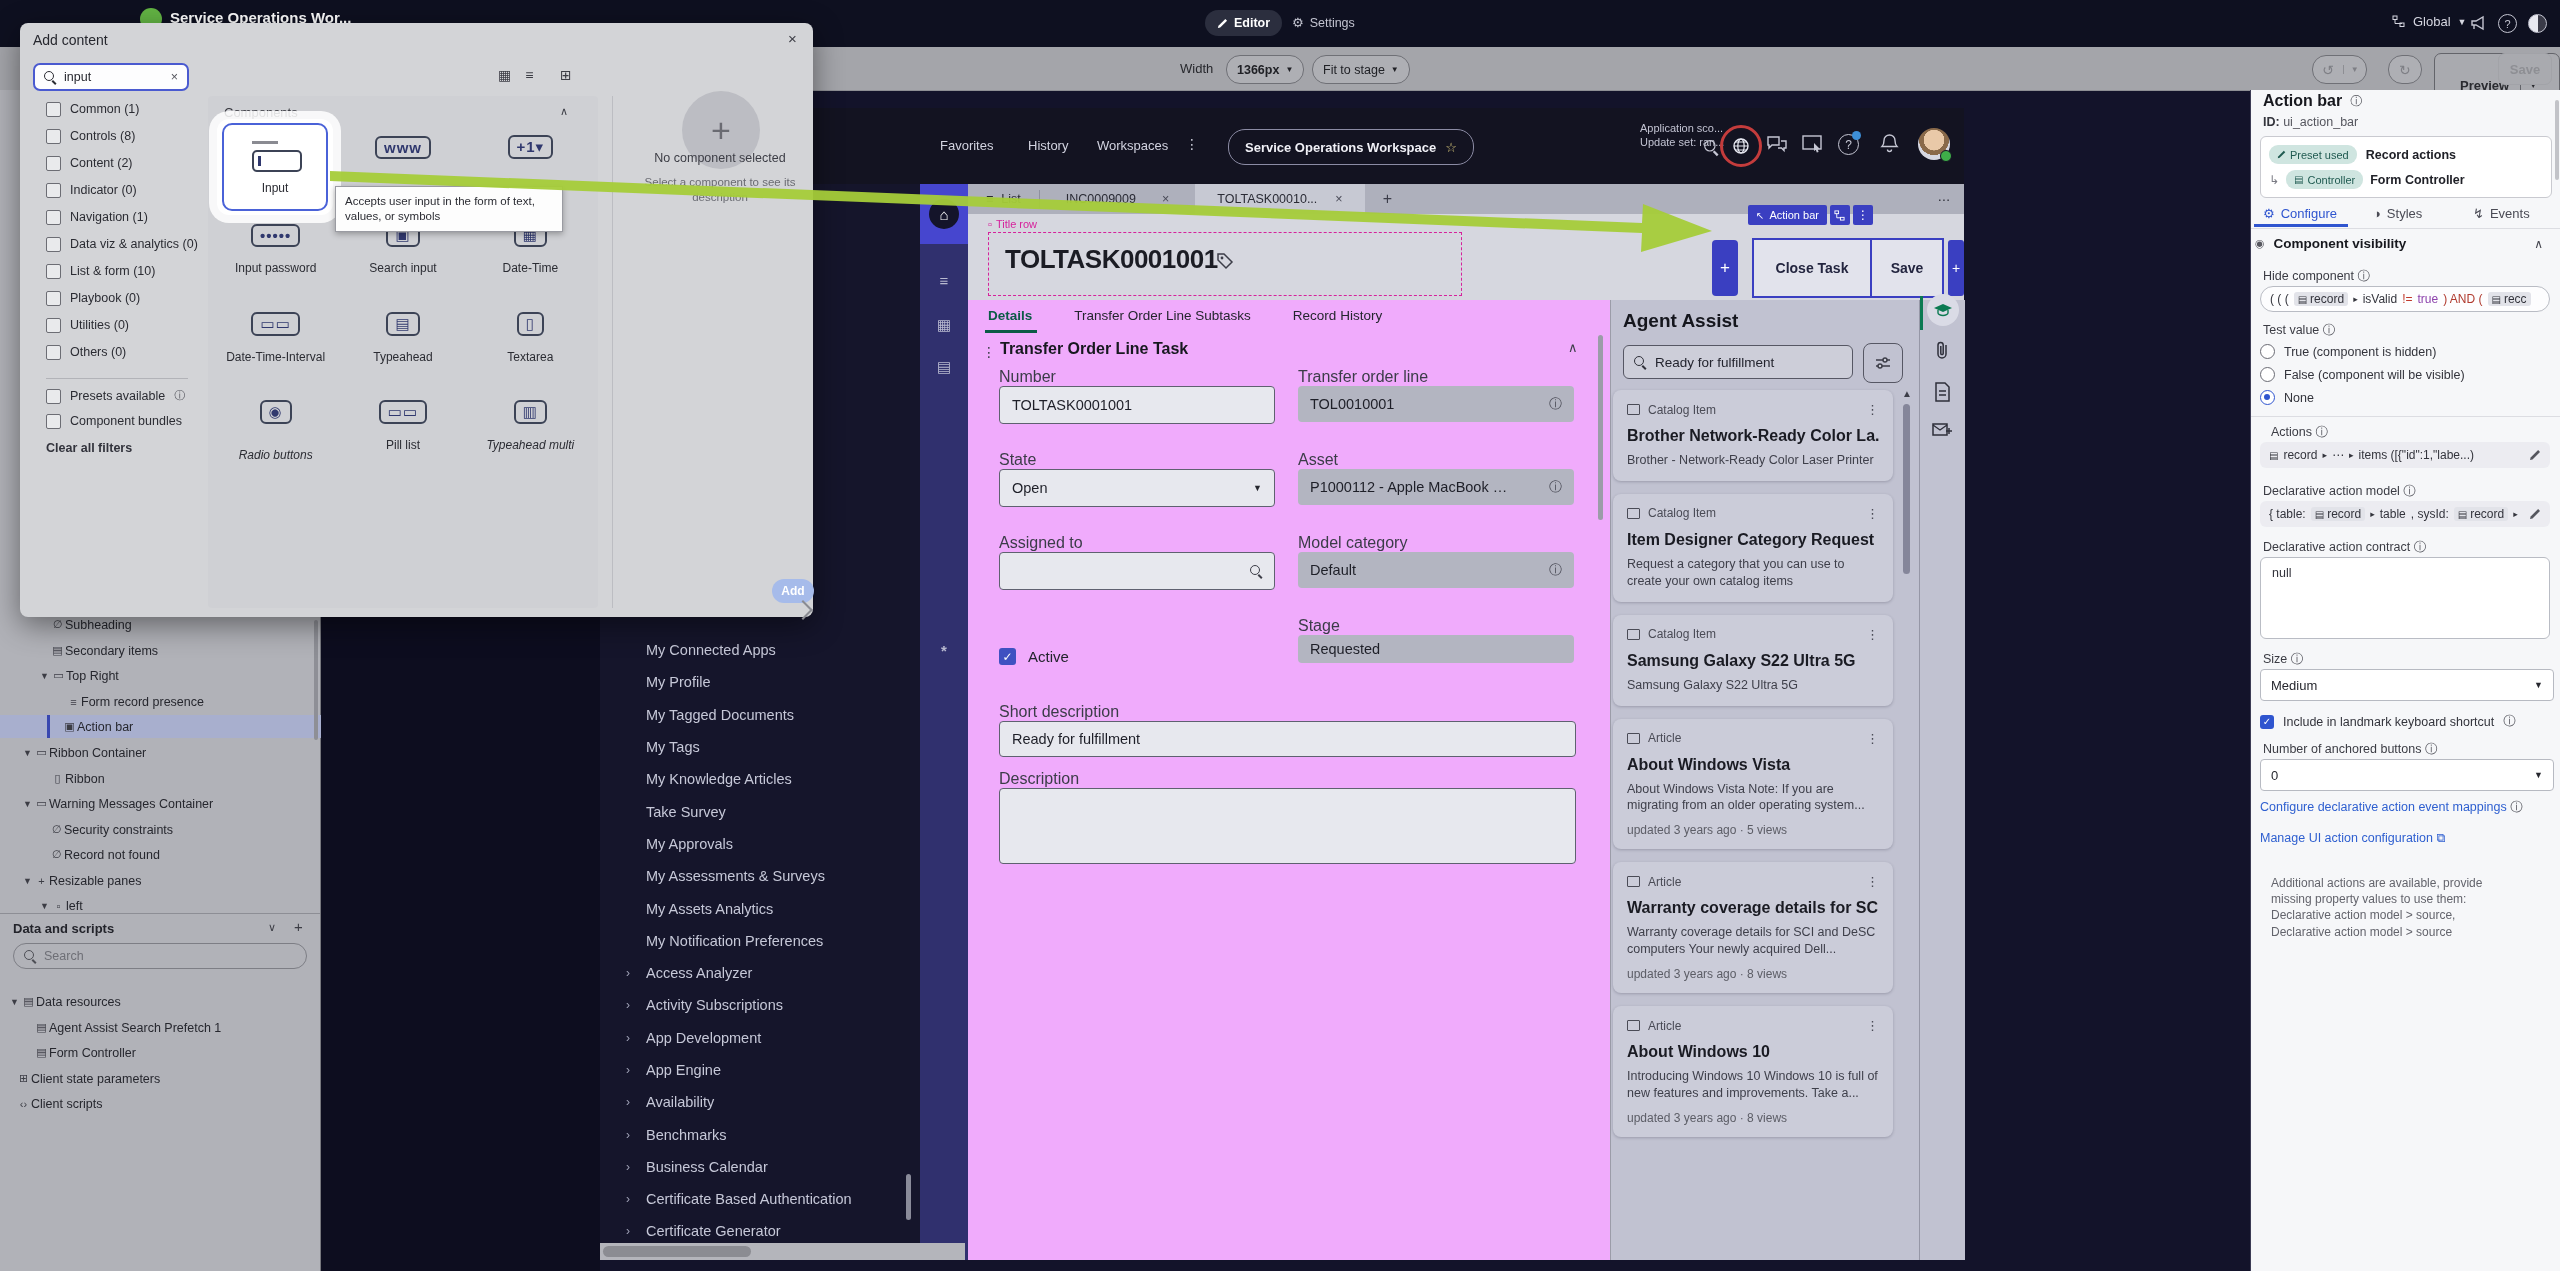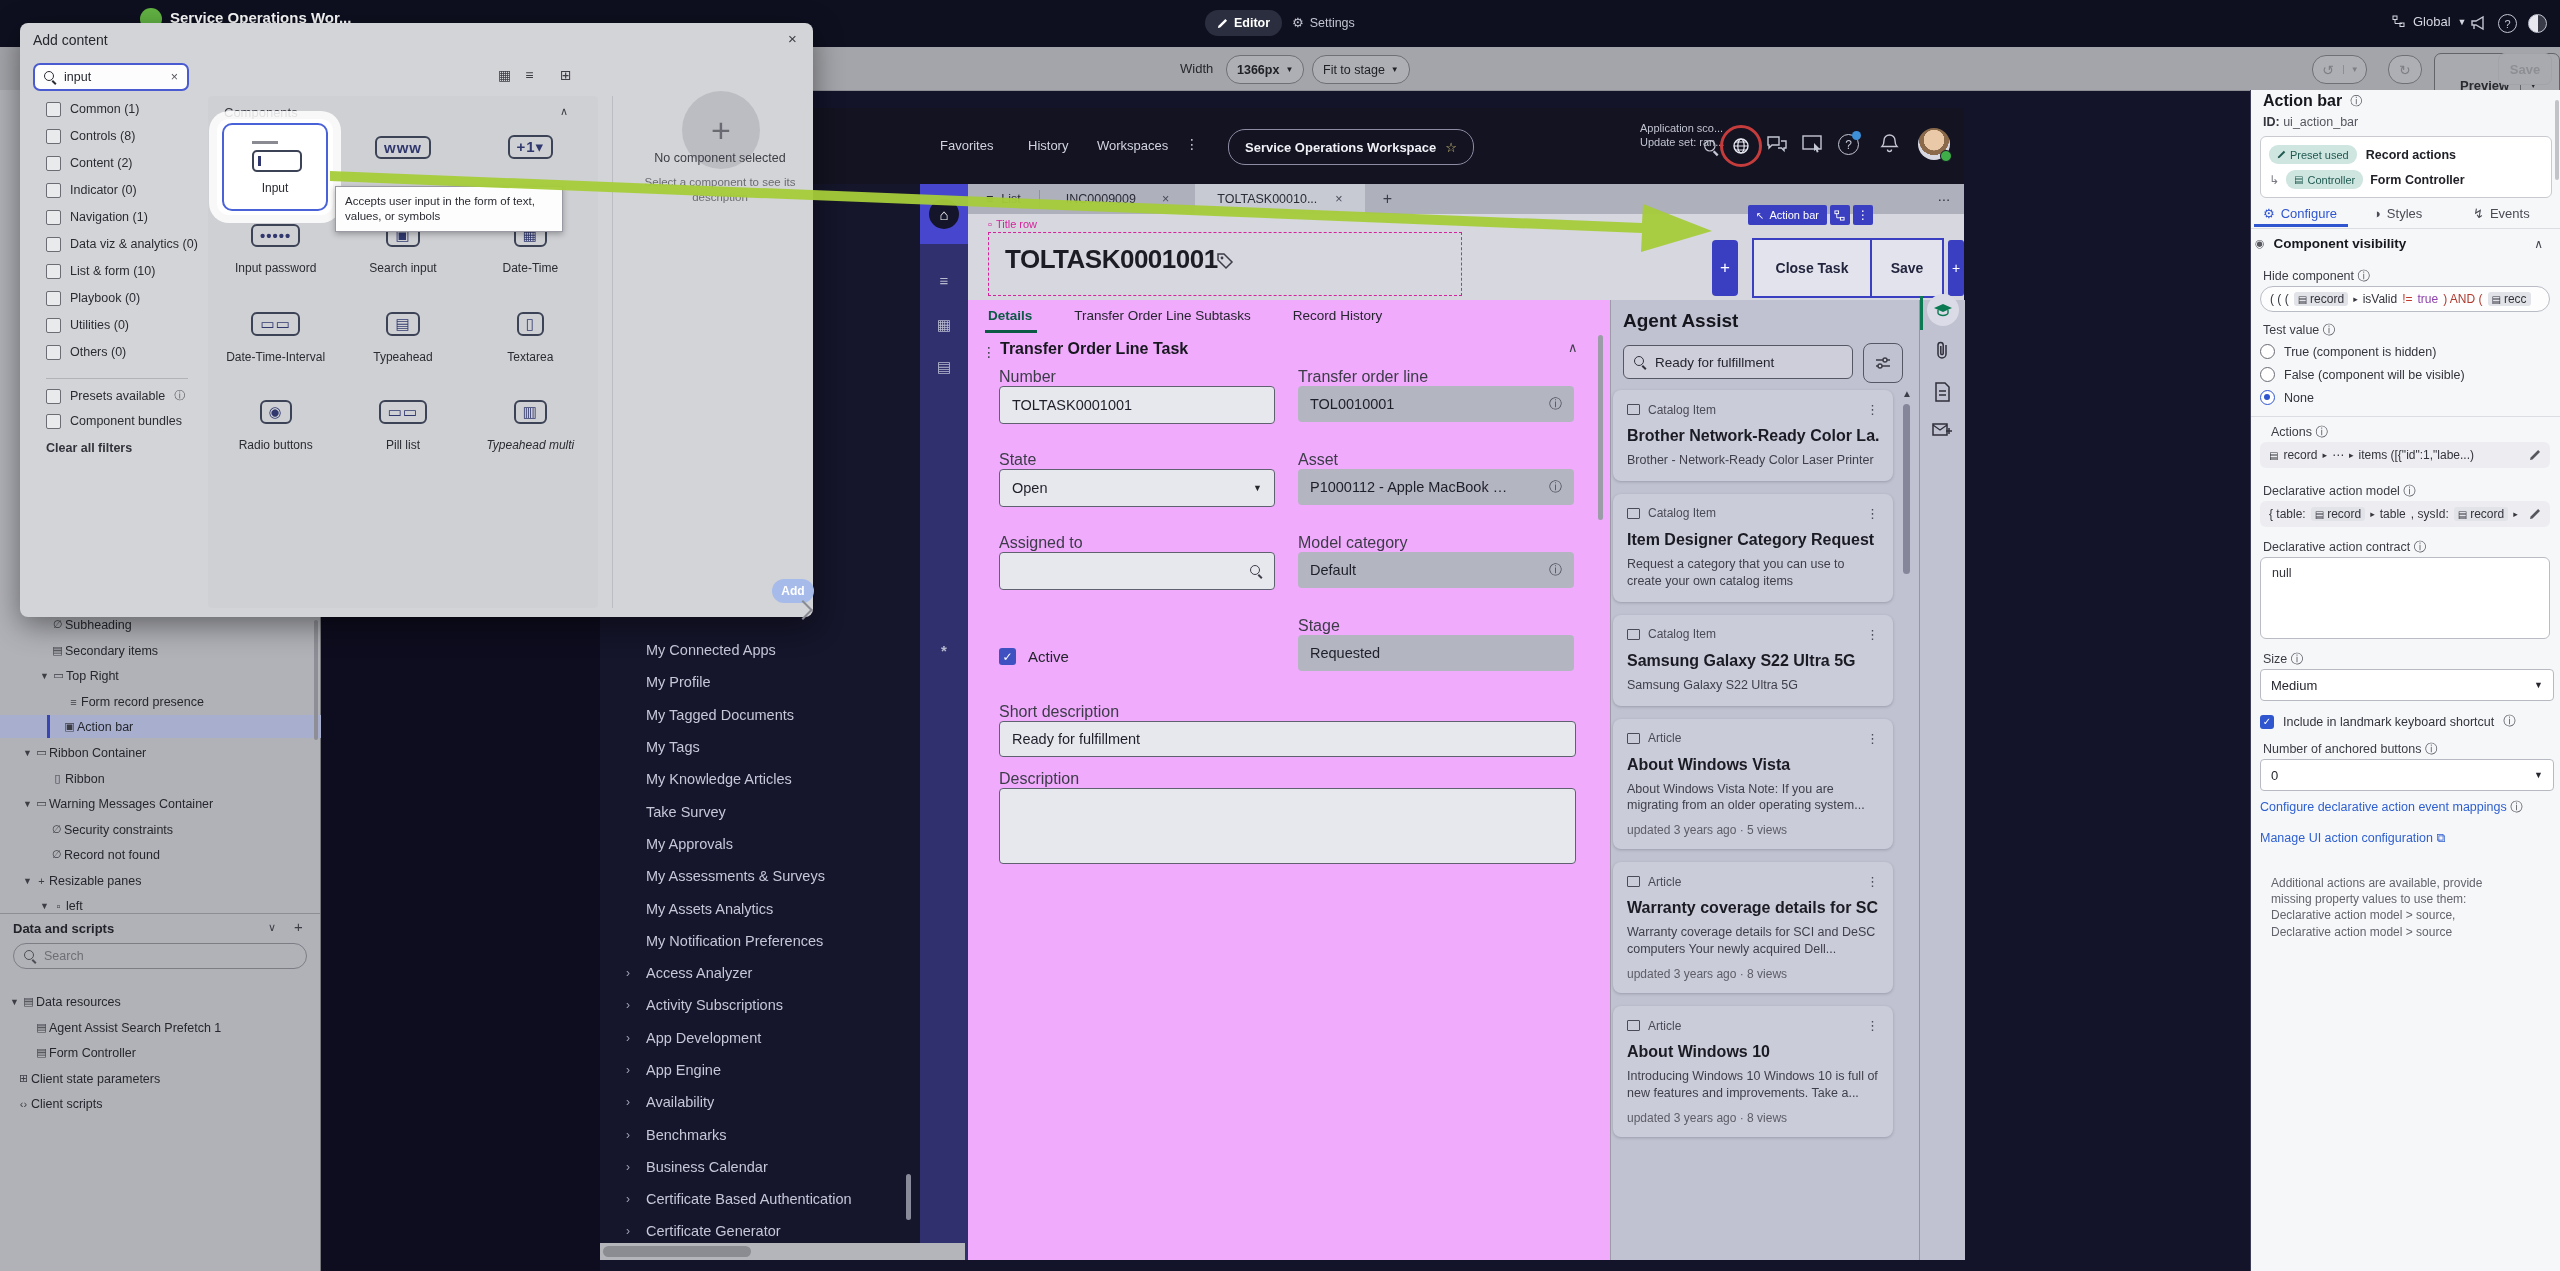--- a/index.html
+++ b/index.html
@@ -474,21 +474,21 @@
     <div class="inp" style="left:31px;top:252px;width:250px;height:36px;">
         <span class="ic-search" style="margin-left:auto;color:#3c3d48;"></span>
       </div>
     <div class="fld-label" style="left:330px;top:234px;">Model category</div>
     <div class="inp ro" style="left:330px;top:252px;width:252px;height:36px;">
         <span>Default</span>
         <span class="icirc">ⓘ</span>
       </div>
 
     <div class="fld-label" style="left:330px;top:317px;">Stage</div>
-    <div class="inp ro" style="left:330px;top:335px;width:252px;height:36px;">
+    <div class="inp ro" style="left:330px;top:335px;width:252px;height:28px;">
         <span>Requested</span>
       </div>
     <div class="abs" style="left:31px;top:348px;display:flex;align-items:center;gap:12px;">
       <span style="width:17px;height:17px;background:#3f51c1;border-radius:3px;color:#fff;font-size:12px;display:flex;align-items:center;justify-content:center;">✓</span>
       <span style="font-size:15px;color:#22232c;">Active</span>
     </div>
 
     <div class="fld-label" style="left:31px;top:403px;">Short description</div>
     <div class="inp" style="left:31px;top:421px;width:551px;height:34px;">
         <span>Ready for fulfillment</span>
@@ -904,21 +904,21 @@
           <div class="comp-icon">
             <span class="comp-box">▯</span>
           </div>
           <div style="margin-top:6px;line-height:1.2;">Textarea</div>
         </div>
 
         <div class="comp-card">
           <div class="comp-icon">
             <span class="comp-box">◉</span>
           </div>
-          <div style="margin-top:6px;line-height:1.2;">Radio buttons</div>
+          <div style="margin-top:16px;line-height:1.2;font-style:italic;">Radio buttons</div>
         </div>
 
         <div class="comp-card">
           <div class="comp-icon">
             <span class="comp-box">▭▭</span>
           </div>
           <div style="margin-top:6px;line-height:1.2;">Pill list</div>
         </div>
 
         <div class="comp-card">

